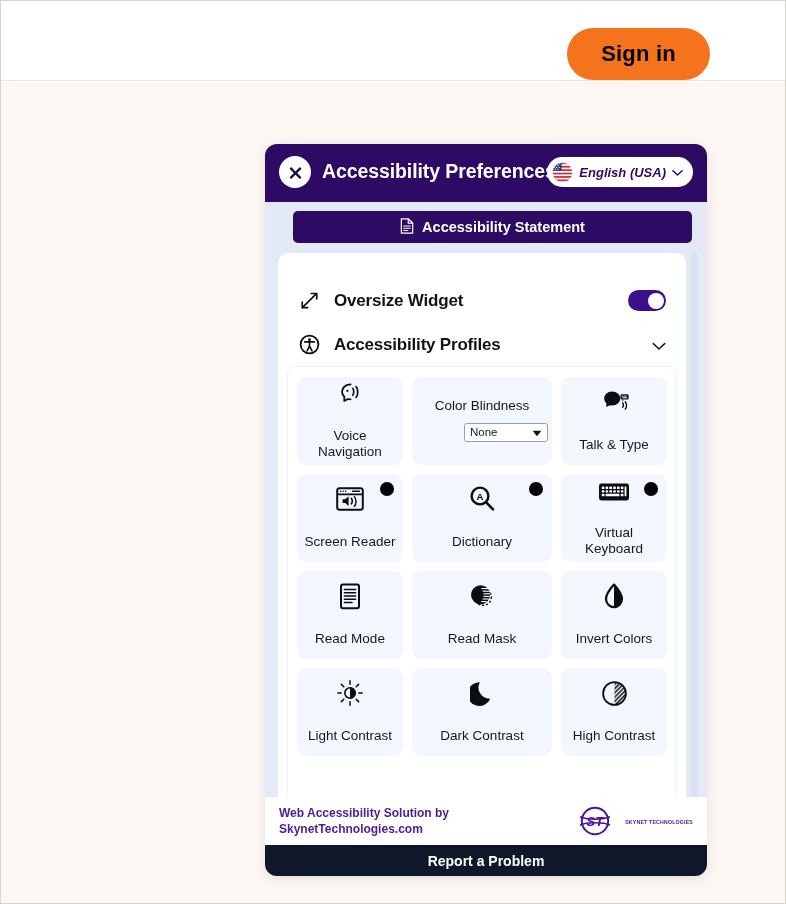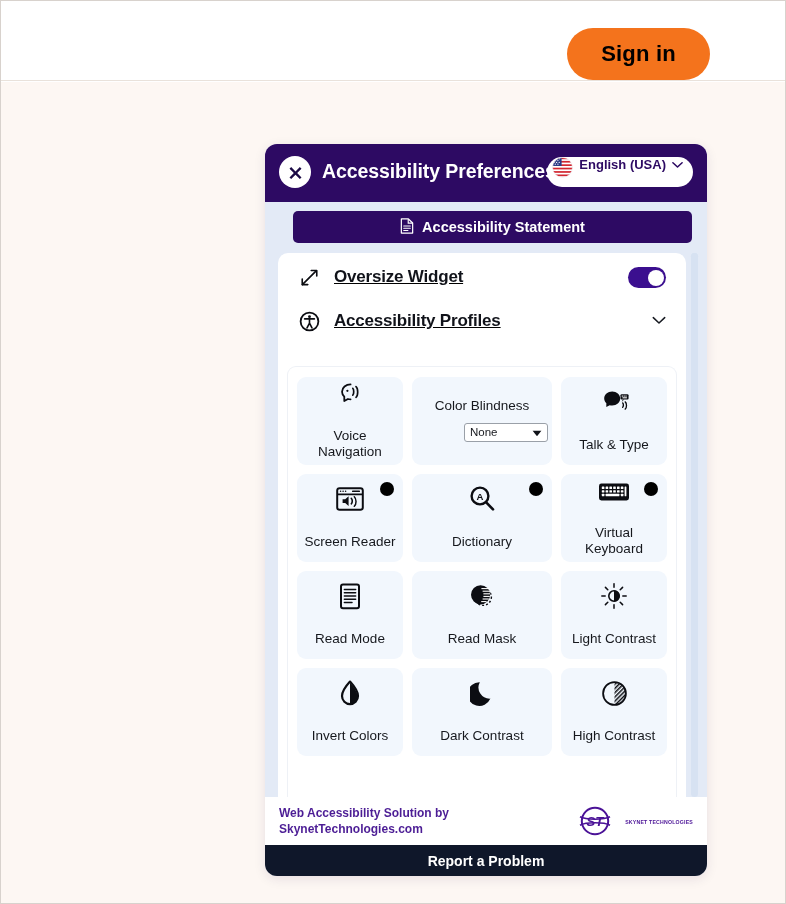--- a/index.html
+++ b/index.html
@@ -110,24 +110,26 @@
     font-size: 15px;
     font-weight: normal;
     white-space: nowrap;
   }
   .lang-select {
     flex: 0 0 auto;
     height: 30px;
     background: #ffffff;
     border-radius: 15px;
     display: flex;
+    align-items: center;
     gap: 6px;
     padding: 0 10px 0 5px;
     cursor: pointer;
     border: none;
+    font-style: italic;
   }
   .flag {
     width: 21px; height: 21px;
     border-radius: 50%;
     overflow: hidden;
     flex: 0 0 auto;
     position: relative;
     display: block;
   }
   .lang-label {
@@ -187,25 +189,24 @@
   .scrollbar-thumb {
     width: 7px;
     height: 150px;
     background: #d7e2f2;
     border-radius: 4px;
   }
 
   .toggle-rows { padding: 14px 20px 2px 20px; flex: 0 0 auto; }
   .trow {
     display: flex;
-    align-items: flex-start;
+    align-items: flex-end;
     gap: 14px;
     height: 44px;
     cursor: pointer;
-    text-decoration: underline;
   }
   .trow-icon { width: 22px; display: flex; justify-content: center; flex: 0 0 auto; }
   .trow-label {
     flex: 1 1 auto;
     font-size: 17px;
     font-weight: bold;
     color: #11131a;
     letter-spacing: -.2px;
   }
   .toggle {
@@ -591,46 +592,46 @@
                       <path d="M14.6 17h6.2"></path>
                       <path d="M13.2 19.6h5.4"></path>
                   </g>
                 </svg>
               </span>
               <span class="tile-label">Read Mask</span>
             </div>
 
             <div class="tile">
               <span class="tile-icon">
+                <svg width="22" height="27" viewBox="0 0 22 27" aria-hidden="true">
+                  <path d="M11 1.6C11 1.6 3 10.4 3 16.1a8 8 0 0 0 16 0C19 10.4 11 1.6 11 1.6z" fill="none" stroke="#0c0d12" stroke-width="2.2" stroke-linejoin="round"></path>
+                  <path d="M11 2.4v21.5a7.6 7.6 0 0 0 7.6-7.7C18.6 10.8 11 2.4 11 2.4z" fill="#0c0d12"></path>
+                </svg>
+              </span>
+              <span class="tile-label">Invert Colors</span>
+            </div>
+
+            <div class="tile">
+              <span class="tile-icon">
                 <svg width="28" height="28" viewBox="0 0 28 28" aria-hidden="true">
                   <path d="M14 8.2a5.8 5.8 0 0 1 0 11.6z" fill="#0c0d12"></path>
                   <circle cx="14" cy="14" r="5.2" fill="none" stroke="#0c0d12" stroke-width="1.6"></circle>
                   <g stroke="#0c0d12" stroke-width="1.5" stroke-linecap="round">
                     <path d="M14 1.8v3.4"></path>
                       <path d="M14 22.8v3.4"></path>
                     <path d="M1.8 14h3.4"></path>
                       <path d="M22.8 14h3.4"></path>
                     <path d="M5.4 5.4 7.8 7.8"></path>
                       <path d="M20.2 20.2l2.4 2.4"></path>
                     <path d="M22.6 5.4 20.2 7.8"></path>
                       <path d="M7.8 20.2 5.4 22.6"></path>
                   </g>
                 </svg>
               </span>
               <span class="tile-label">Light Contrast</span>
-            </div>
-
-            <div class="tile">
-              <span class="tile-icon">
-                <svg width="22" height="27" viewBox="0 0 22 27" aria-hidden="true">
-                  <path d="M11 1.6C11 1.6 3 10.4 3 16.1a8 8 0 0 0 16 0C19 10.4 11 1.6 11 1.6z" fill="none" stroke="#0c0d12" stroke-width="2.2" stroke-linejoin="round"></path>
-                  <path d="M11 2.4v21.5a7.6 7.6 0 0 0 7.6-7.7C18.6 10.8 11 2.4 11 2.4z" fill="#0c0d12"></path>
-                </svg>
-              </span>
-              <span class="tile-label">Invert Colors</span>
             </div>
 
             <div class="tile">
               <span class="tile-icon">
                 <svg width="25" height="27" viewBox="0 0 25 27" aria-hidden="true">
                   <path d="M20.4 18.6A11.2 11.2 0 0 1 9.8 2.2a11.9 11.9 0 1 0 10.6 16.4z" fill="#0c0d12"></path>
                 </svg>
               </span>
               <span class="tile-label">Dark Contrast</span>
             </div>

